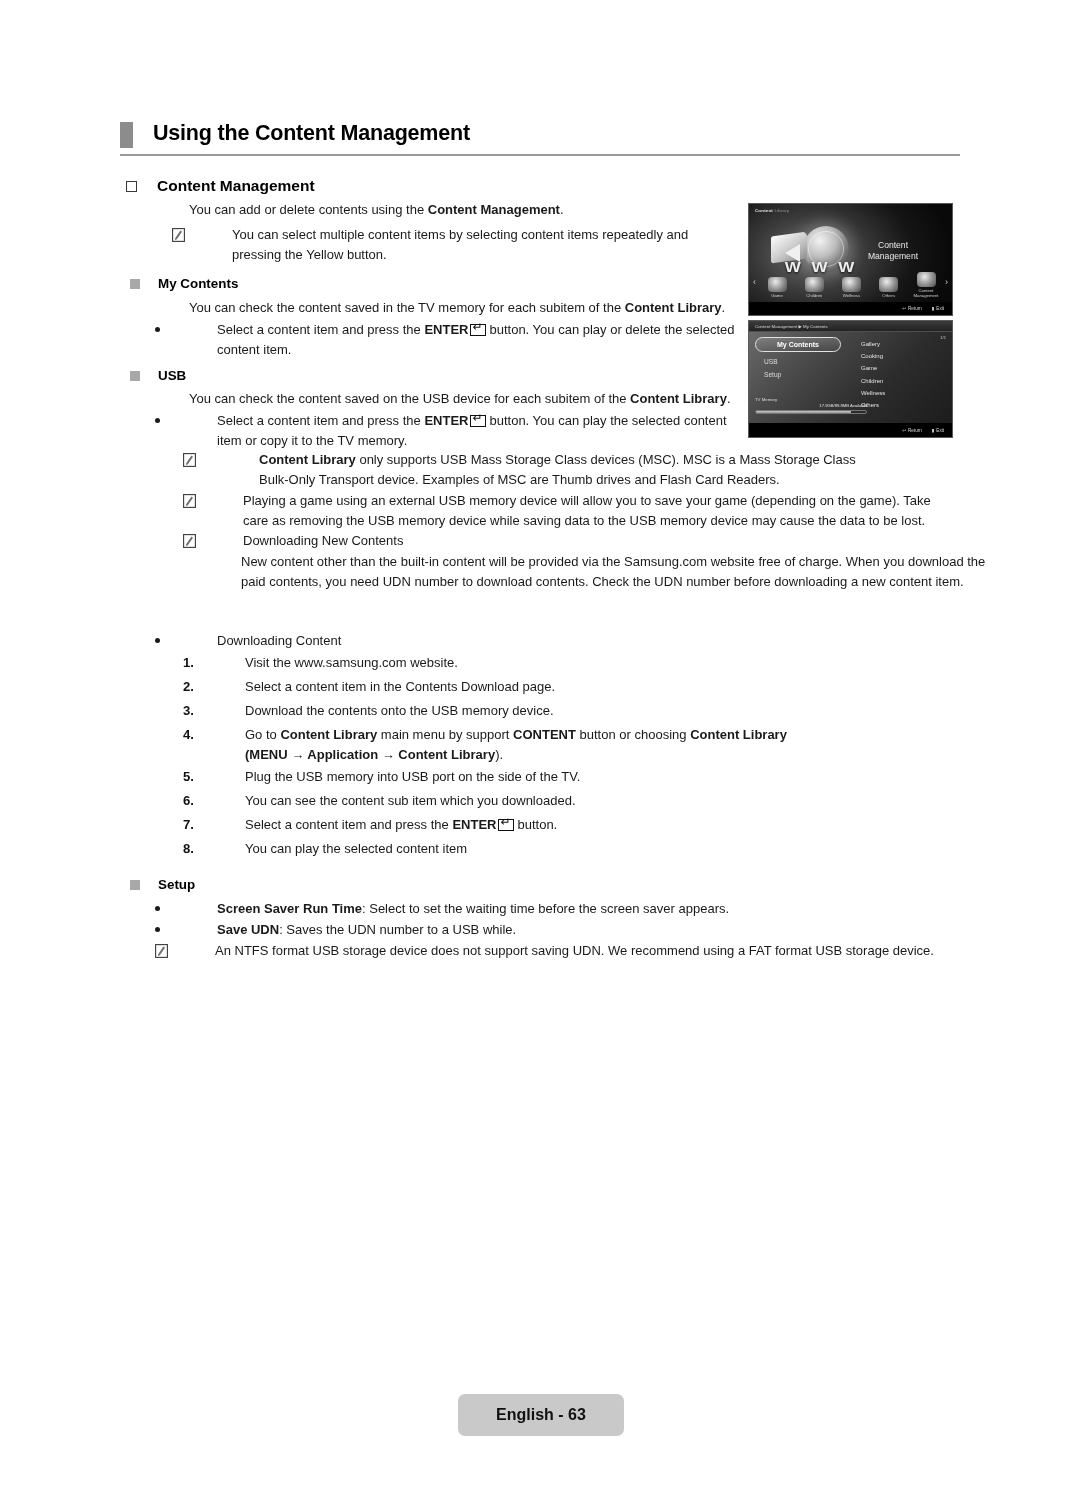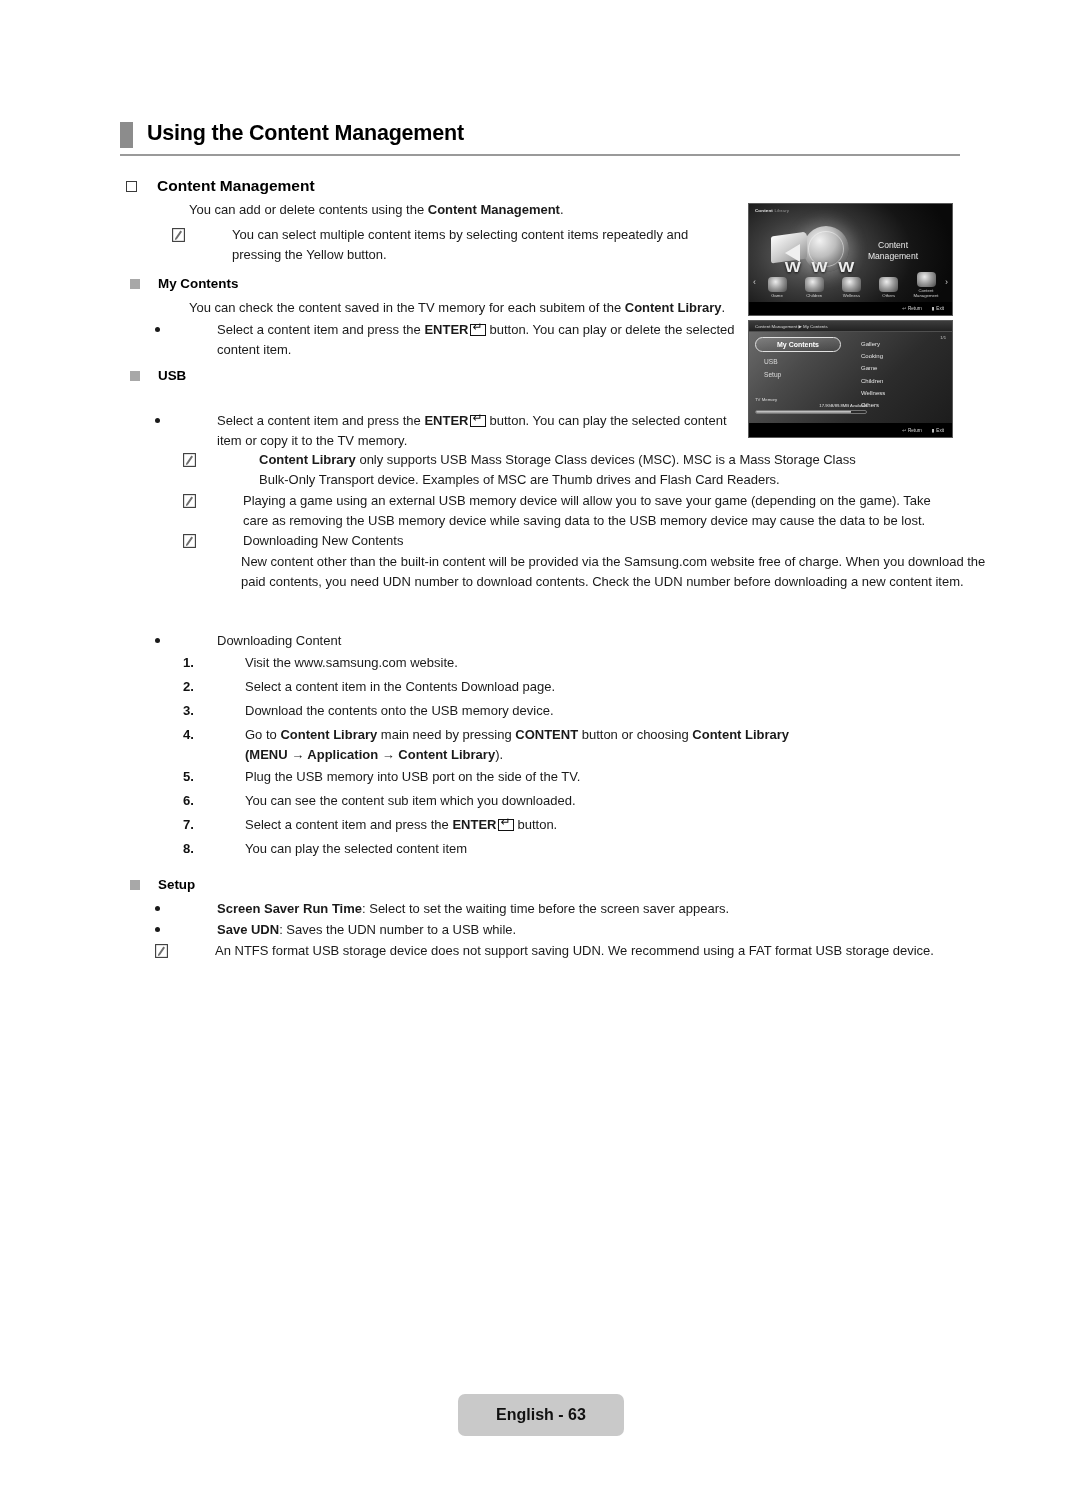--- a/index.html
+++ b/index.html
@@ -21,21 +21,21 @@
     position: absolute;
     left: 120px; top: 120px; width: 840px;
   }
   .title-row { display: flex; align-items: flex-start; }
   .title-bar {
     width: 13px; height: 26px; background: #8c8c8c; margin-top: 2px;
     flex: 0 0 auto;
   }
   .title-text {
     font-size: 21.5px; font-weight: bold; color: #000;
-    margin-left: 14px; letter-spacing: -0.2px; line-height: 26px;
+    margin-left: 20px; letter-spacing: -0.2px; line-height: 26px;
   }
   .title-rule {
     margin-top: 6px; height: 2px; background: #9a9a9a; width: 840px;
   }
 
   
   .body-txt { font-size: 13px; line-height: 19.5px; color: #1a1a1a; margin-left: 36px; }
   b, strong { font-weight: bold; }
 
   
@@ -281,20 +281,23 @@
   <div class="bul-row" style="left:155px; top:320px; width:585px;">
     <span class="bul-dot"></span>
     <span class="body-txt"><span>Select a content item and press the </span><b>ENTER</b><span class="enter-key"></span><span>button. You can play or delete the selected content item.</span></span>
   </div>
 
   <div class="sub-head" style="left:130px; top:368px;">
     <div class="sq-fill"></div>
     <div class="sub-head-label">USB</div>
   </div>
 
+  <div class="para body-txt" style="left:153px; top:389px; width:600px;">
+    <span>You can check the content saved on the USB device for each subitem of the </span><b>Content Library</b><span>.</span>
+  </div>
 
   <div class="bul-row" style="left:155px; top:411px; width:585px;">
     <span class="bul-dot"></span>
     <span class="body-txt"><span>Select a content item and press the </span><b>ENTER</b><span class="enter-key"></span><span>button. You can play the selected content item or copy it to the TV memory.</span></span>
   </div>
 
   <div class="note-row" style="left:183px; top:450px; width:690px;gap:16px;">
     <span class="note-ico">
       <svg width="13" height="14" viewBox="0 0 13 14">
           <rect x="0.6" y="0.6" width="11.8" height="12.8" fill="none" stroke="#3a3a3a" stroke-width="1.1"></rect>
@@ -344,21 +347,21 @@
     <span class="body-txt">Select a content item in the Contents Download page.</span>
   </div>
 
   <div class="num-row" style="left:183px; top:701px; width:700px;">
     <span class="num-lbl">3.</span>
     <span class="body-txt">Download the contents onto the USB memory device.</span>
   </div>
 
   <div class="num-row" style="left:183px; top:725px; width:700px;">
     <span class="num-lbl">4.</span>
-    <span class="body-txt"><span>Go to </span><b>Content Library</b><span> main need by pressing </span><b>CONTENT</b><span> button or choosing </span><b>Content Library</b><br><b>(MENU</b><b> → Application → Content Library</b><span>).</span></span>
+    <span class="body-txt"><span>Go to </span><b>Content Library</b><span> main menu by support </span><b>CONTENT</b><span> button or choosing </span><b>Content Library</b><br><b>(MENU</b><b> → Application → Content Library</b><span>).</span></span>
   </div>
 
   <div class="num-row" style="left:183px; top:767px; width:700px;">
     <span class="num-lbl">5.</span>
     <span class="body-txt">Plug the USB memory into USB port on the side of the TV.</span>
   </div>
 
   <div class="num-row" style="left:183px; top:791px; width:700px;">
     <span class="num-lbl">6.</span>
     <span class="body-txt">You can see the content sub item which you downloaded.</span>

